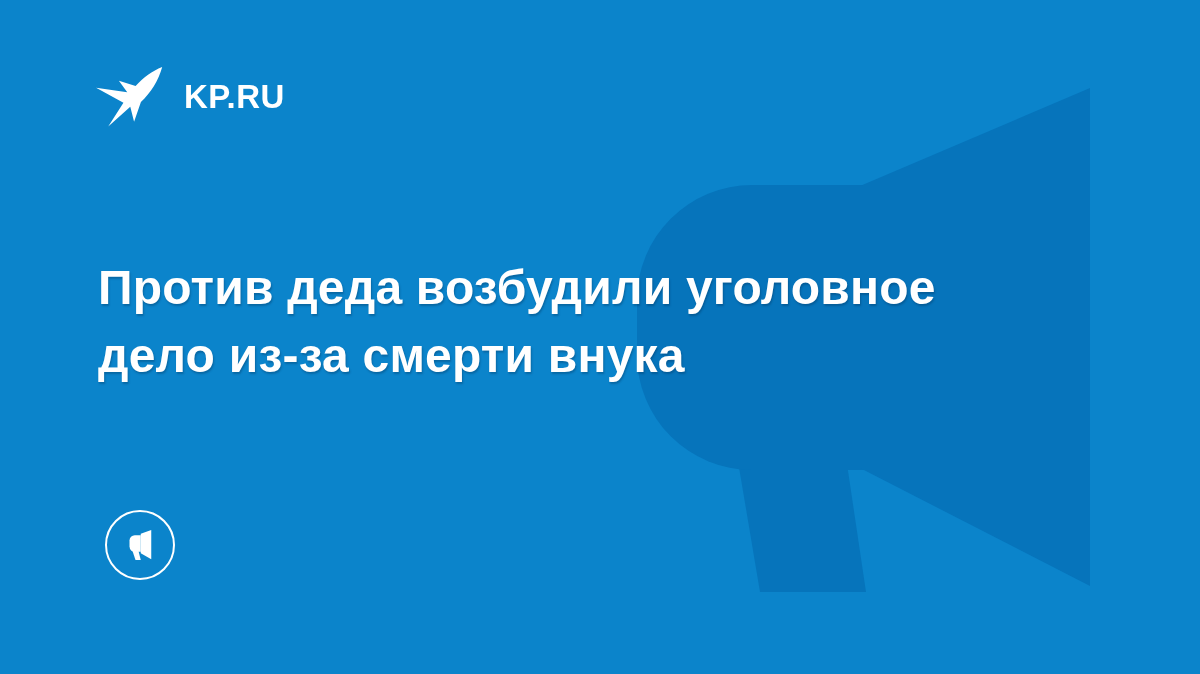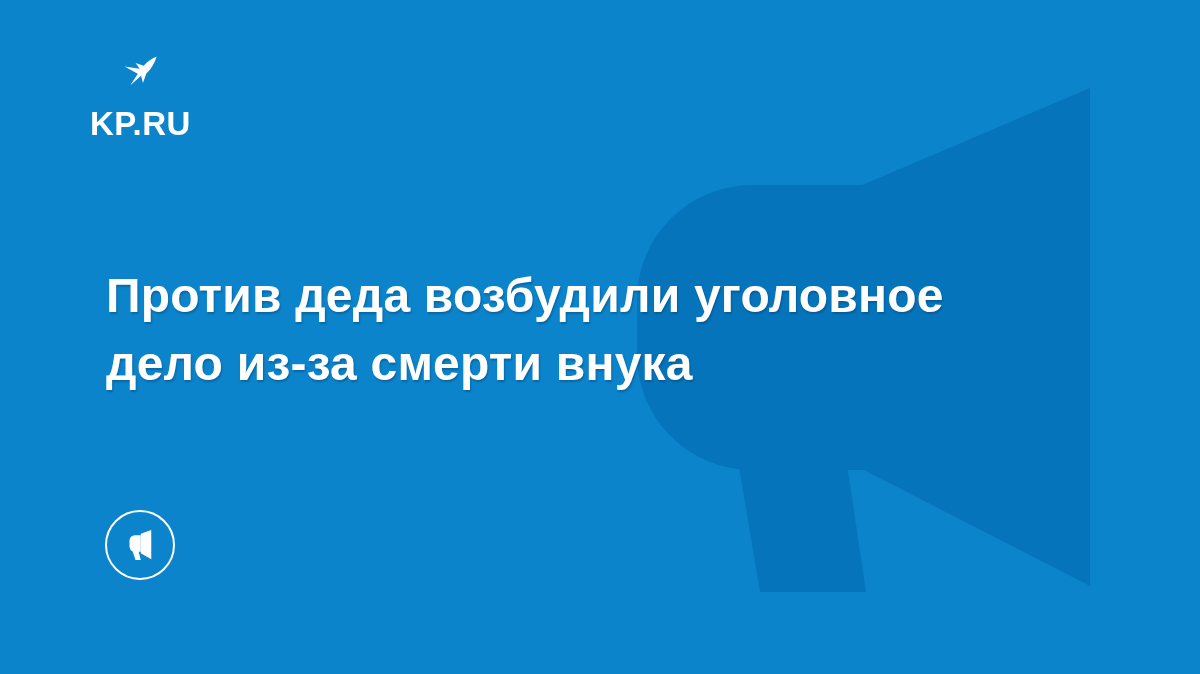--- a/index.html
+++ b/index.html
@@ -30,21 +30,20 @@
 
   
   .brand {
     position: absolute;
     top: 52px;
     left: 90px;
     display: flex;
     align-items: center;
     gap: 18px;
     height: 88px;
-    flex-direction: column;
   }
 
   .brand-bird {
     display: block;
     width: 76px;
     height: 76px;
   }
 
   .brand-name {
     color: #ffffff;
@@ -54,21 +53,21 @@
     line-height: 1;
     white-space: nowrap;
   }
 
   
   .headline {
     position: absolute;
     left: 90px;
     top: 246px;
     width: 1000px;
-    margin: 16px;
+    margin: 8px;
     color: #ffffff;
     font-size: 48px;
     font-weight: bold;
     line-height: 68px;
     letter-spacing: 0.2px;
     text-shadow: 1px 2px 2px rgba(0, 45, 80, 0.32);
     white-space: pre-line;
   }
 
   

